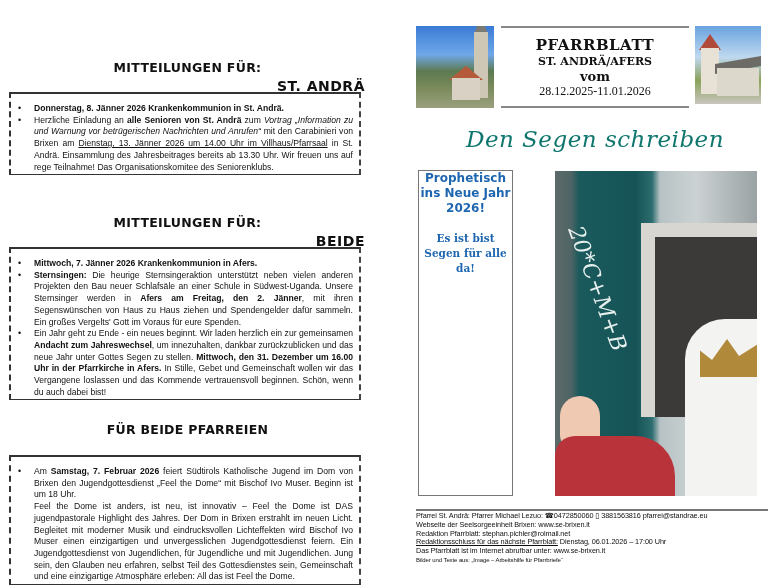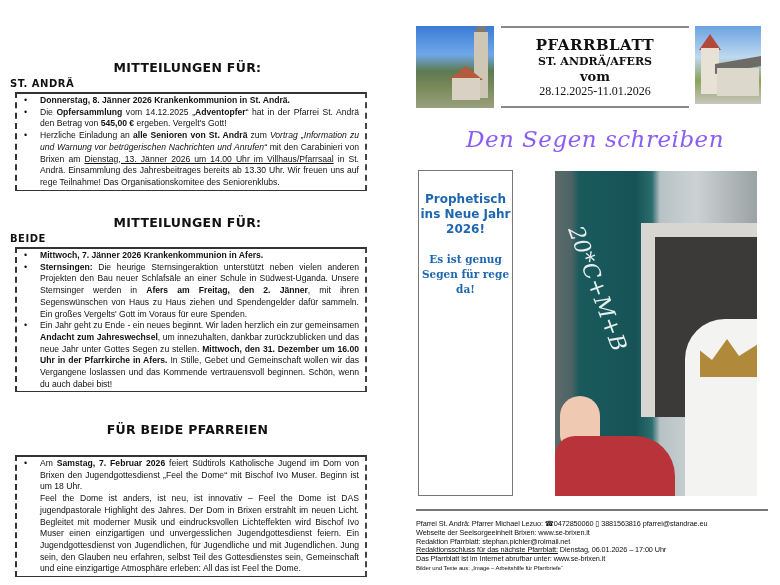--- a/index.html
+++ b/index.html
@@ -3,26 +3,26 @@
 <meta charset="utf-8">
 <style>
   html, body { margin:0; padding:0; }
   body { width:780px; height:585px; background:#ffffff; position:relative; overflow:hidden;
          font-family:"Liberation Sans", sans-serif; color:#111; }
   .col-left { position:absolute; left:0; top:0; width:390px; height:585px;margin-top:40px; }
   .col-right { position:absolute; left:410px; top:16px; width:370px; height:585px; }
 
   .sec-title { position:absolute; left:10px; width:355px; text-align:center;
     font-family:"DejaVu Sans", sans-serif; font-weight:bold; font-size:12.5px; letter-spacing:0.3px; }
-  .sec-sub { position:absolute; left:10px; width:355px; text-align:left;
-    font-family:"DejaVu Sans", sans-serif; font-weight:bold; font-size:10px; letter-spacing:0.5px; }
+  .sec-sub { position:absolute; left:10px; width:355px; text-align:right;
+    font-family:"DejaVu Sans", sans-serif; font-weight:bold; font-size:14px; letter-spacing:0.5px; }
 
-  .box { position:absolute; left:15px; width:352px; border:1px solid #333;
+  .box { position:absolute; left:9px; width:352px; border:1px solid #333;
     border-top:2px solid #333; border-left:2px dashed #333; border-right:2px dashed #444;
-    box-sizing:border-box; padding:1px 6px 1px 0; }
+    box-sizing:border-box; padding:9px 6px 1px 0; }
   .box ul { margin:0; padding:0; list-style:none; }
   .box li { position:relative; padding-left:23px; font-size:8.6px; line-height:11.7px; text-align:justify; }
   .box li::before { content:"•"; position:absolute; left:7px; top:0; font-size:9px; }
   .box b { font-weight:bold; }
   .box i { font-style:italic; }
   .box u { text-decoration:underline; }
 
   
   .img-left { position:absolute; left:6px; top:10px; width:78px; height:82px;
     background:linear-gradient(180deg,#3a7bd5 0%,#6fa7e8 35%,#5d7a52 55%,#7a8a5a 75%,#9aa07e 100%); overflow:hidden; }
@@ -41,57 +41,56 @@
   .img-right .nroof { position:absolute; left:20px; top:34px; width:46px; height:10px; background:#6d6b66; transform:skewY(-10deg); }
 
   .masthead { position:absolute; left:91px; top:10px; width:188px; height:82px;
     border-top:2px solid #888; border-bottom:2px solid #888; box-sizing:border-box; text-align:center; }
   .mh-title { font-family:"DejaVu Serif", serif; font-weight:bold; font-size:15px; margin-top:8px; letter-spacing:0.5px; }
   .mh-sub { font-family:"DejaVu Serif", serif; font-weight:bold; font-size:11px; margin-top:1px; }
   .mh-vom { font-family:"DejaVu Serif", serif; font-weight:bold; font-size:13px; margin-top:1px; }
   .mh-date { font-family:"Liberation Serif", serif; font-size:12px; margin-top:0px; }
 
   .script-title { position:absolute; left:0; top:110px; width:370px; text-align:center;
-    font-family:"DejaVu Serif", serif; font-style:italic; font-size:23px; color:#8b5cf6; letter-spacing:0.5px; }
+    font-family:"DejaVu Serif", serif; font-style:italic; font-size:23px; color:#0f766e; letter-spacing:0.5px; }
 
   .side-box { position:absolute; left:8px; top:154px; width:95px; height:326px; border:1px solid #777;
     box-sizing:border-box; text-align:center; color:#1e67b0; }
-  .side-h { font-family:"DejaVu Sans", sans-serif; font-weight:bold; font-size:12px; line-height:15px; margin-top:21px; }
+  .side-h { font-family:"DejaVu Sans", sans-serif; font-weight:bold; font-size:12px; line-height:15px; margin-top:0; }
   .side-p { font-family:"DejaVu Serif", serif; font-weight:bold; font-size:10.5px; line-height:15px; }
   .side-p.first { margin-top:20px; }
   .side-p.second { margin-top:15px; }
 
   .photo { position:absolute; left:145px; top:155px; width:202px; height:325px; overflow:hidden;
     background:linear-gradient(90deg,#5d6b6a 0%,#4e6465 8%,#1a5a5c 12%,#155356 40%,#2c6d70 48%,#b7c2c4 52%,#ccd2d3 70%,#9aa2a3 100%); }
   .photo .frame { position:absolute; left:86px; top:52px; width:116px; height:180px; background:#3c3a38; border-left:14px solid #d8d6d0; border-top:14px solid #d8d6d0; }
   .photo .chalk { position:absolute; left:30px; top:52px; color:#e8f0ef; font-family:"DejaVu Serif", serif;
     font-style:italic; font-size:22px; line-height:22px; transform:rotate(70deg); transform-origin:left top; white-space:nowrap; }
   .photo .hood { position:absolute; left:130px; top:148px; width:90px; height:180px; background:#f3f3f1; border-radius:40px 0 0 0; }
   .photo .crown { position:absolute; left:145px; top:168px; width:60px; height:38px; background:#b08a3a;
     clip-path:polygon(0 100%,0 30%,20% 55%,45% 0,65% 45%,100% 10%,100% 100%); }
   .photo .sleeve { position:absolute; left:0; top:265px; width:120px; height:60px; background:#b8343a; border-radius:20px 40px 0 0; }
   .photo .hand { position:absolute; left:5px; top:225px; width:40px; height:50px; background:#f0c9b2; border-radius:20px 20px 10px 10px; }
 
   .footer { position:absolute; left:6px; top:493px; width:352px; border-top:2px solid #777;
-    font-family:"Liberation Sans", sans-serif; color:#111; padding-top:9px; }
+    font-family:"Liberation Sans", sans-serif; color:#111; padding-top:1px; }
   .footer div { font-size:7.3px; line-height:8.8px; white-space:nowrap; letter-spacing:-0.1px; }
   .footer .sm { font-size:6px; }
   .footer u { text-decoration:underline; }
 </style>
 </head>
 <body>
 
 <div class="col-left">
 
   <div class="sec-title" style="top:20px">MITTEILUNGEN FÜR:</div>
   <div class="sec-sub" style="top:38px">ST. ANDRÄ</div>
   <div class="box" style="top:52px">
     <ul>
       <li><b>Donnerstag, 8. Jänner 2026 Krankenkommunion in St. Andrä.</b></li>
-      <li><span>Die </span><b>Opfersammlung</b><span> vom 14.12.2025 „</span><b>Adventopfer</b><span>“ hat in der Pfarrei St. Andrä den Betrag von </span><b>545,00 €</b><span> ergeben. Vergelt's Gott!</span></li>
       <li><span>Herzliche Einladung an </span><b>alle Senioren von St. Andrä</b><span> zum </span><i>Vortrag „Information zu und Warnung vor betrügerischen Nachrichten und Anrufen“</i><span> mit den Carabinieri von Brixen am </span><u>Dienstag, 13. Jänner 2026 um 14.00 Uhr im Villhaus/Pfarrsaal</u><span> in St. Andrä. Einsammlung des Jahresbeitrages bereits ab 13.30 Uhr. Wir freuen uns auf rege Teilnahme! Das Organisationskomitee des Seniorenklubs.</span></li>
     </ul>
   </div>
 
   <div class="sec-title" style="top:175px">MITTEILUNGEN FÜR:</div>
   <div class="sec-sub" style="top:193px">BEIDE</div>
   <div class="box" style="top:207px">
     <ul>
       <li><b>Mittwoch, 7. Jänner 2026 Krankenkommunion in Afers.</b></li>
       <li><b>Sternsingen:</b><span> Die heurige Sternsingeraktion unterstützt neben vielen anderen Projekten den Bau neuer Schlafsäle an einer Schule in Südwest-Uganda. Unsere Sternsinger werden in </span><b>Afers am Freitag, den 2. Jänner</b><span>, mit ihren Segenswünschen von Haus zu Haus ziehen und Spendengelder dafür sammeln. Ein großes Vergelts' Gott im Voraus für eure Spenden.</span></li>
@@ -126,21 +125,21 @@
     <div class="troof"></div>
     <div class="tower"></div>
     <div class="nroof"></div>
     <div class="nave"></div>
   </div>
 
   <div class="script-title">Den Segen schreiben</div>
 
   <div class="side-box">
     <div class="side-h">Prophetisch ins Neue Jahr 2026!</div>
-    <div class="side-p second">Es ist genug Segen für rege da!</div>
+    <div class="side-p second">Es ist bist Segen für alle da!</div>
   </div>
 
   <div class="photo">
     <div class="frame"></div>
     <div class="chalk">20*C+M+B</div>
     <div class="hood"></div>
     <div class="crown"></div>
     <div class="hand"></div>
     <div class="sleeve"></div>
   </div>

